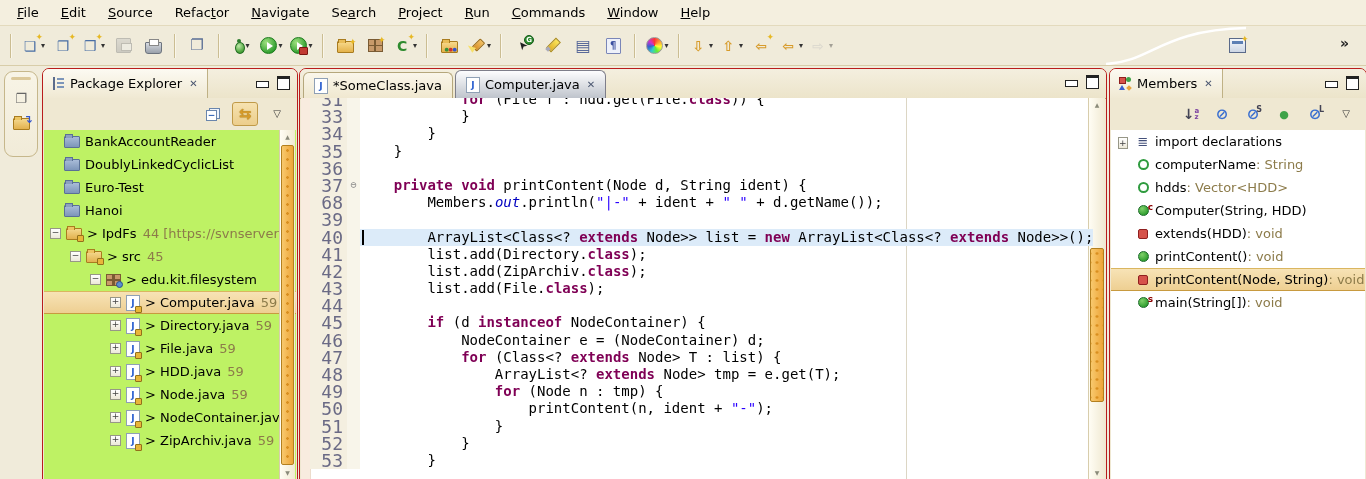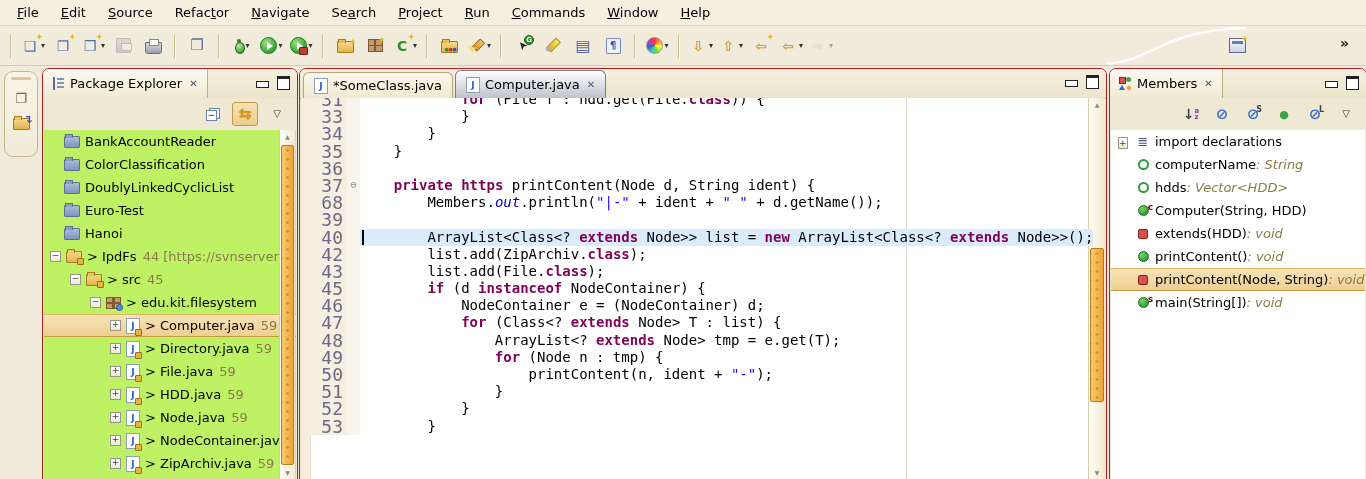--- a/index.html
+++ b/index.html
@@ -134,21 +134,21 @@
   .mlist{position:absolute;left:1px;right:1px;top:61px;bottom:0;background:#fff;overflow:hidden;}
   .mrow{height:23px;display:flex;align-items:center;white-space:nowrap;padding-left:7px;position:relative;}
   .mrow.sel{background:linear-gradient(#f7e3b6,#eecf92);border-top:1px solid #dab660;border-bottom:1px solid #c89a3f;height:21px;}
   .mexp{width:13px;flex:none;margin-right:4px;}
   .mico{width:16px;flex:none;display:flex;align-items:center;justify-content:center;position:relative;margin-right:4px;}
   .m-imports::before{content:"≣";color:#44507a;font-size:13px;}
   .m-field{width:7px;height:7px;border:2px solid #2f9b3f;border-radius:50%;background:#fff;}
   .m-pub{width:9px;height:9px;border-radius:50%;background:radial-gradient(circle at 35% 30%,#7fd06a,#2f9e2f 75%);border:1px solid #1c6b2a;}
   .m-priv{width:8px;height:8px;background:#d6524a;border:1px solid #8f1f1f;border-radius:2px;}
   .mdec{position:absolute;right:-2px;top:-3px;font-size:9px;font-weight:bold;color:#8b0000;}
-  .mtype{color:#8c7b4a;font-style:italic;}
+  .mtype{color:#8c7b4a;}
   
   .pkg-title-ic{width:13px;height:13px;position:relative;}
   .pkg-title-ic::before{content:"";position:absolute;left:1px;top:0;bottom:0;width:2px;background:#5c6c8c;}
   .pkg-title-ic::after{content:"";position:absolute;left:5px;top:1px;width:7px;height:10px;
      background:linear-gradient(#7d96ba 0 2px,transparent 2px 4px,#7d96ba 4px 6px,transparent 6px 8px,#7d96ba 8px 10px);}
   .mem-title-ic{width:13px;height:13px;display:grid;grid-template-columns:6px 6px;gap:1px;}
   .mem-title-ic i{display:block;width:5px;height:5px;}
   .mem-title-ic .sq{background:#d6524a;border:1px solid #8f1f1f;}
   .mem-title-ic .ci{background:#3fa348;border-radius:50%;}
   .mem-title-ic .tr{width:0;height:0;border-left:3px solid transparent;border-right:3px solid transparent;border-bottom:5px solid #3a5fd0;background:none;}
@@ -323,26 +323,20 @@
           <div class="trow">
             <span style="width: 6px; flex: 0 0 auto;"></span>
             <span class="t-spc"></span>
             <span class="tico t-folder"></span>
             <span>BankAccountReader</span>
           </div>
           <div class="trow">
             <span style="width: 6px; flex: 0 0 auto;"></span>
             <span class="t-spc"></span>
             <span class="tico t-folder"></span>
-            <span>ColorClassification</span>
-          </div>
-          <div class="trow">
-            <span style="width: 6px; flex: 0 0 auto;"></span>
-            <span class="t-spc"></span>
-            <span class="tico t-folder"></span>
             <span>DoublyLinkedCyclicList</span>
           </div>
           <div class="trow">
             <span style="width: 6px; flex: 0 0 auto;"></span>
             <span class="t-spc"></span>
             <span class="tico t-folder"></span>
             <span>Euro-Test</span>
           </div>
           <div class="trow">
             <span style="width: 6px; flex: 0 0 auto;"></span>
@@ -468,46 +462,56 @@
             <span class="code"><span>    </span><span>}</span></span>
           </div>
           <div class="cl">
             <span class="num">36</span>
             <span class="fold"></span>
             <span class="code"><span></span></span>
           </div>
           <div class="cl">
             <span class="num">37</span>
             <span class="fold">⊖</span>
-            <span class="code"><span>    </span><span class="tk">private</span><span> </span><span class="tk">https</span><span> printContent(Node d, String ident) {</span></span>
+            <span class="code"><span>    </span><span class="tk">private</span><span> </span><span class="tk">void</span><span> printContent(Node d, String ident) {</span></span>
           </div>
           <div class="cl">
             <span class="num">68</span>
             <span class="fold"></span>
             <span class="code"><span>        </span><span>Members.</span><span class="tsf">out</span><span>.println(</span><span class="ts">"|-"</span><span> + ident + </span><span class="ts">" "</span><span> + d.getName());</span></span>
           </div>
           <div class="cl">
             <span class="num">39</span>
             <span class="fold"></span>
             <span class="code"><span></span></span>
           </div>
           <div class="cl cur">
             <span class="num">40</span>
             <span class="fold"></span>
             <span class="code"><span class="caret"></span><span>        </span><span>ArrayList&lt;Class&lt;? </span><span class="tk">extends</span><span> Node&gt;&gt; list = </span><span class="tk">new</span><span> ArrayList&lt;Class&lt;? </span><span class="tk">extends</span><span> Node&gt;&gt;();</span></span>
           </div>
           <div class="cl">
+            <span class="num">41</span>
+            <span class="fold"></span>
+            <span class="code"><span>        </span><span>list.add(Directory.</span><span class="tk">class</span><span>);</span></span>
+          </div>
+          <div class="cl">
             <span class="num">42</span>
             <span class="fold"></span>
             <span class="code"><span>        </span><span>list.add(ZipArchiv.</span><span class="tk">class</span><span>);</span></span>
           </div>
           <div class="cl">
             <span class="num">43</span>
             <span class="fold"></span>
             <span class="code"><span>        </span><span>list.add(File.</span><span class="tk">class</span><span>);</span></span>
+          </div>
+          <div class="cl">
+            <span class="num">44</span>
+            <span class="fold"></span>
+            <span class="code"><span></span></span>
           </div>
           <div class="cl">
             <span class="num">45</span>
             <span class="fold"></span>
             <span class="code"><span>        </span><span class="tk">if</span><span> (d </span><span class="tk">instanceof</span><span> NodeContainer) {</span></span>
           </div>
           <div class="cl">
             <span class="num">46</span>
             <span class="fold"></span>
             <span class="code"><span>            </span><span>NodeContainer e = (NodeContainer) d;</span></span>

